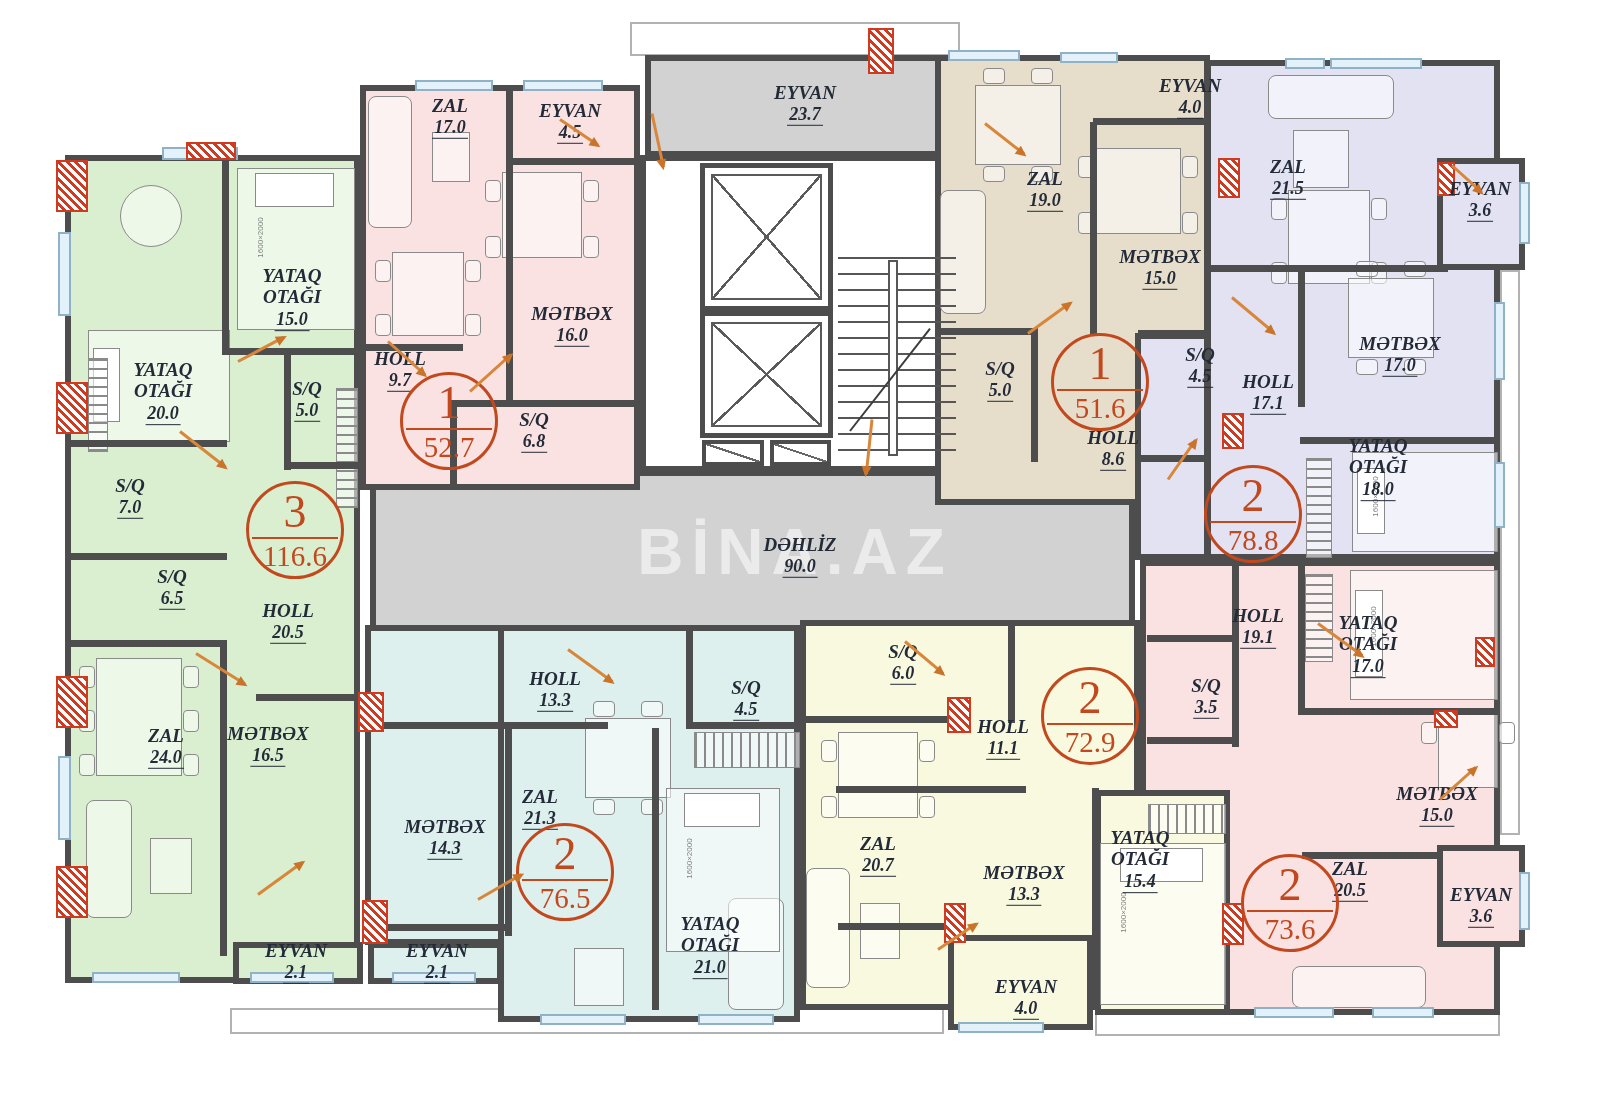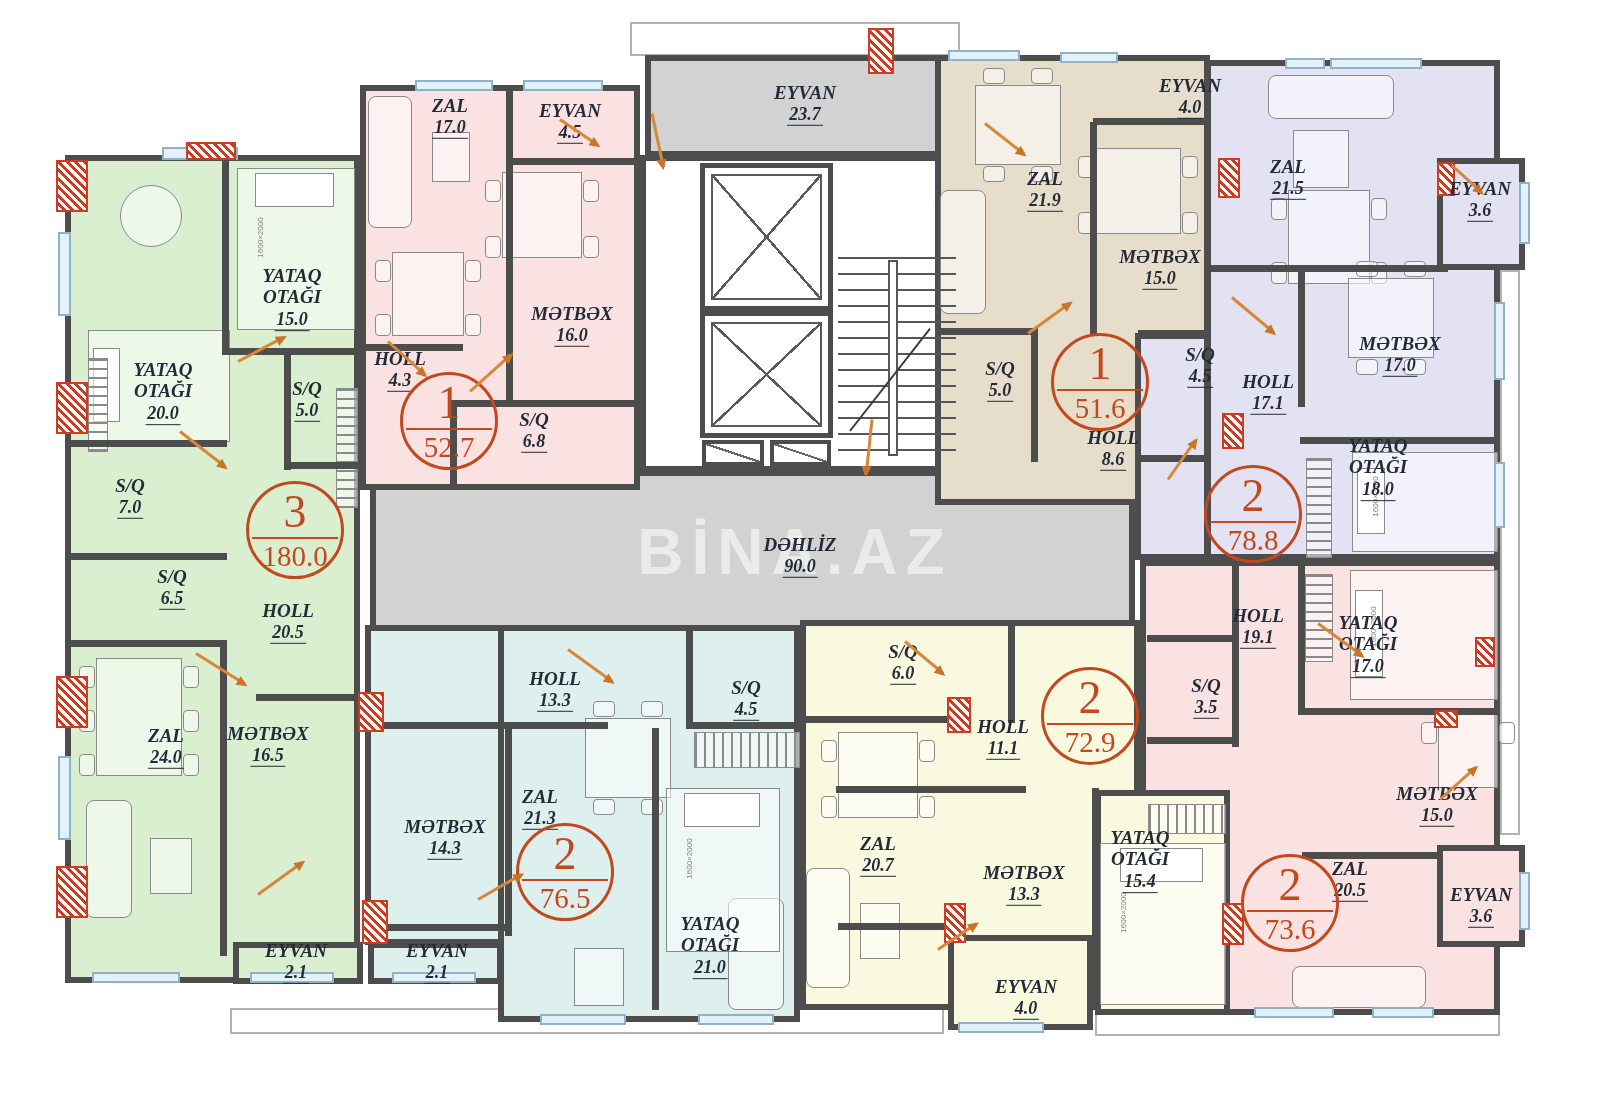--- a/index.html
+++ b/index.html
@@ -257,33 +257,33 @@
     <div class="room-label" style="left: 307px; top: 400px;"><div>S/Q</div><span class="area">5.0</span></div>
     <div class="room-label" style="left: 130px; top: 497px;"><div>S/Q</div><span class="area">7.0</span></div>
     <div class="room-label" style="left: 172px; top: 588px;"><div>S/Q</div><span class="area">6.5</span></div>
     <div class="room-label" style="left: 288px; top: 622px;"><div>HOLL</div><span class="area">20.5</span></div>
     <div class="room-label" style="left: 166px; top: 747px;"><div>ZAL</div><span class="area">24.0</span></div>
     <div class="room-label" style="left: 268px; top: 745px;"><div>MƏTBƏX</div><span class="area">16.5</span></div>
     <div class="room-label" style="left: 296px; top: 962px;"><div>EYVAN</div><span class="area">2.1</span></div>
     <div class="badge" style="left: 295px; top: 530px;">
       <div class="bn">3</div>
       <div class="bd"></div>
-      <div class="ba">180.0</div>
+      <div class="ba">116.6</div>
     </div>
     <div class="room-label" style="left: 450px; top: 117px;"><div>ZAL</div><span class="area">17.0</span></div>
     <div class="room-label" style="left: 570px; top: 122px;"><div>EYVAN</div><span class="area">4.5</span></div>
     <div class="room-label" style="left: 572px; top: 325px;"><div>MƏTBƏX</div><span class="area">16.0</span></div>
-    <div class="room-label" style="left: 400px; top: 370px;"><div>HOLL</div><span class="area">4.3</span></div>
+    <div class="room-label" style="left: 400px; top: 370px;"><div>HOLL</div><span class="area">9.7</span></div>
     <div class="room-label" style="left: 534px; top: 431px;"><div>S/Q</div><span class="area">6.8</span></div>
     <div class="badge" style="left: 449px; top: 421px;">
       <div class="bn">1</div>
       <div class="bd"></div>
       <div class="ba">52.7</div>
     </div>
-    <div class="room-label" style="left: 1045px; top: 190px;"><div>ZAL</div><span class="area">21.9</span></div>
+    <div class="room-label" style="left: 1045px; top: 190px;"><div>ZAL</div><span class="area">19.0</span></div>
     <div class="room-label" style="left: 1190px; top: 97px;"><div>EYVAN</div><span class="area">4.0</span></div>
     <div class="room-label" style="left: 1160px; top: 268px;"><div>MƏTBƏX</div><span class="area">15.0</span></div>
     <div class="room-label" style="left: 1000px; top: 380px;"><div>S/Q</div><span class="area">5.0</span></div>
     <div class="room-label" style="left: 1113px; top: 449px;"><div>HOLL</div><span class="area">8.6</span></div>
     <div class="badge" style="left: 1100px; top: 382px;">
       <div class="bn">1</div>
       <div class="bd"></div>
       <div class="ba">51.6</div>
     </div>
     <div class="room-label" style="left: 1288px; top: 178px;"><div>ZAL</div><span class="area">21.5</span></div>

